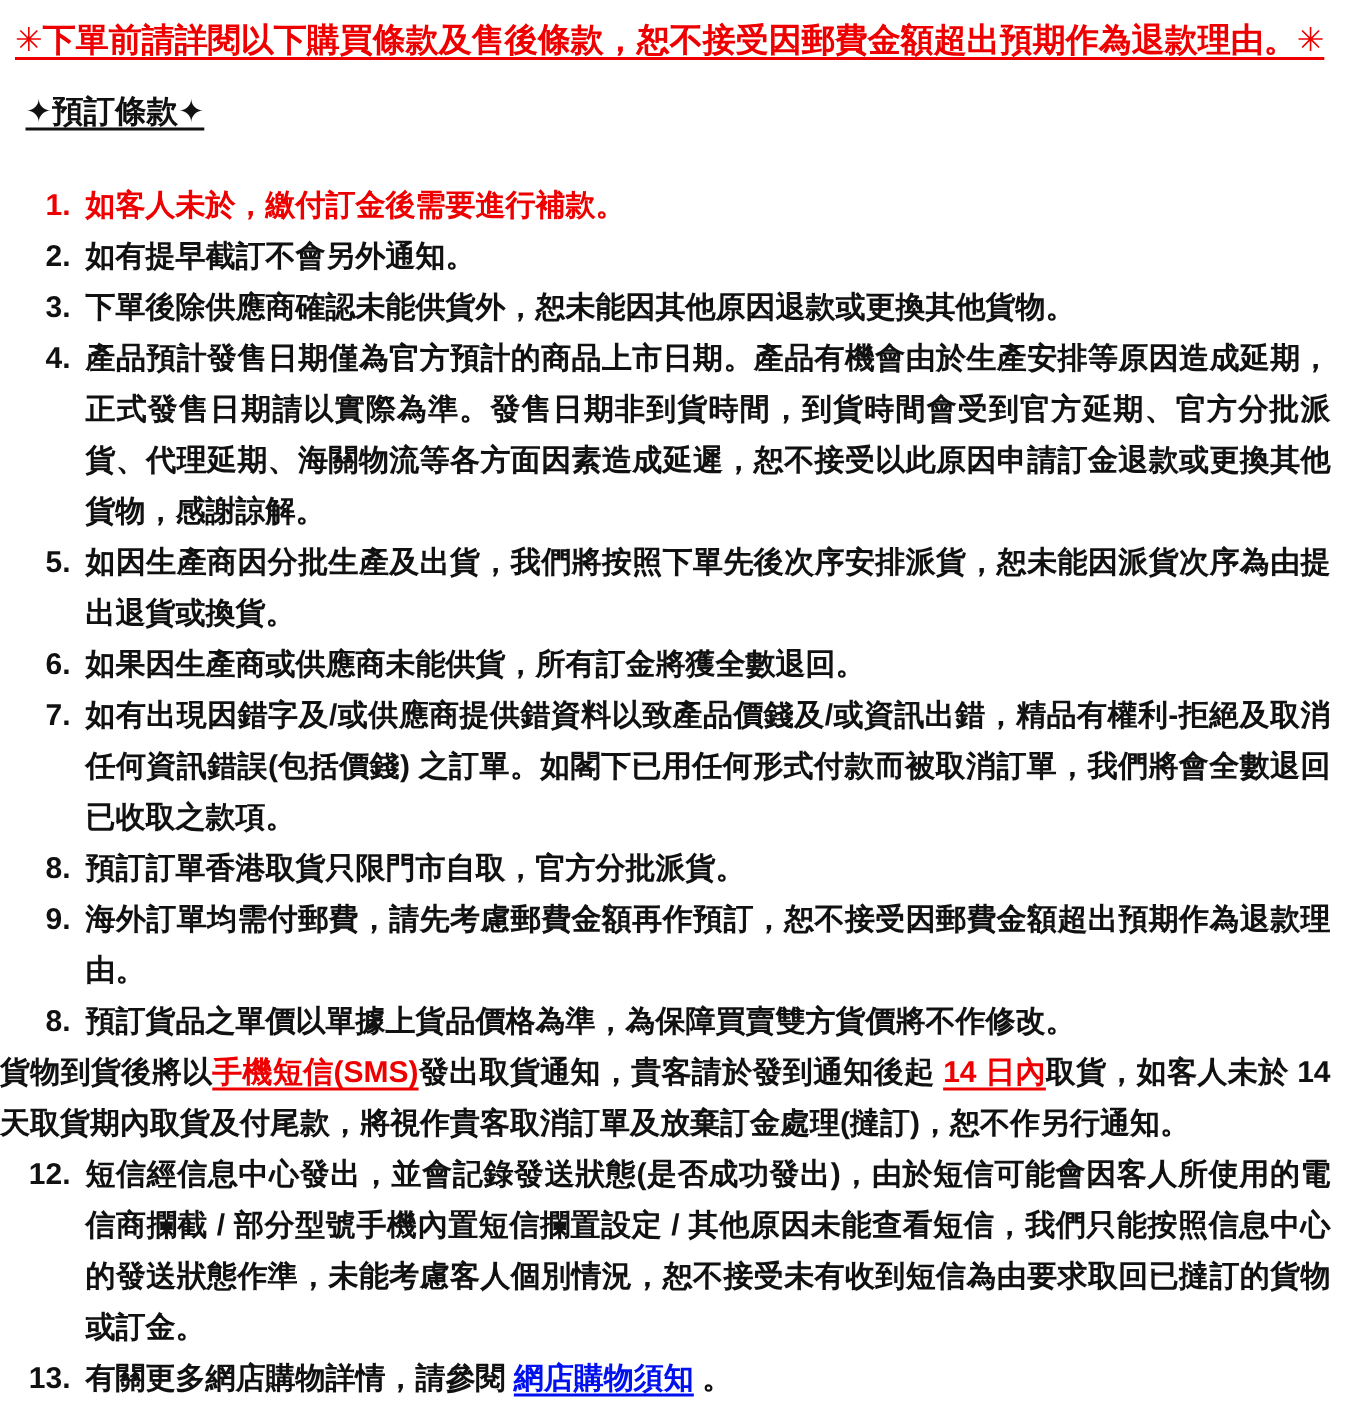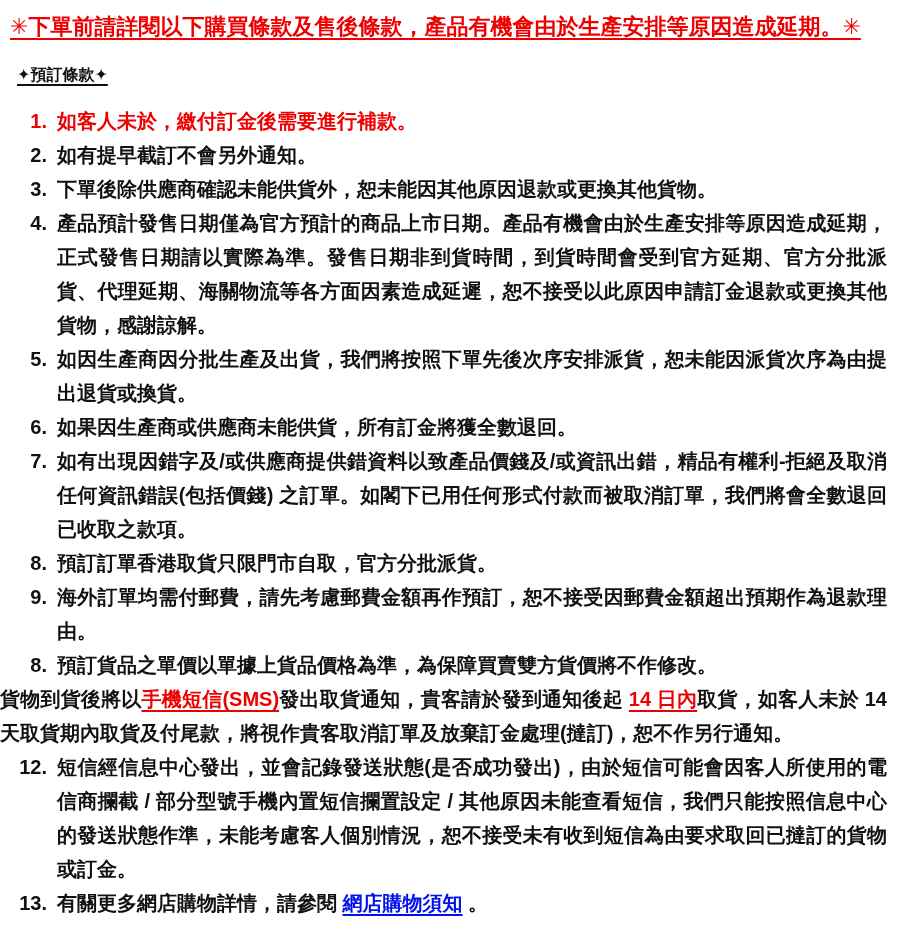--- a/index.html
+++ b/index.html
@@ -12,22 +12,22 @@
   .header{
     margin:0 18px 0 10px;
     font-size:22px;line-height:30px;
     color:#ee0000;
     text-decoration:underline;
     text-decoration-thickness:2px;
     text-underline-offset:4px;
     white-space:nowrap;
   }
   .section-title{
-    margin:18px 0 0 17px;
-    font-size:16px;line-height:30px;
+    margin:18px 0 16px 17px;
+    font-size:21px;line-height:30px;
     color:#111111;
     text-decoration:underline;
     text-decoration-thickness:2px;
     text-underline-offset:4px;
     display:inline-block;
   }
   .terms{
     margin-top:14px;
     padding-right:26px;
   }
@@ -57,21 +57,21 @@
     color:#0011ee;
     text-decoration:underline;
     text-decoration-thickness:2px;
     text-underline-offset:4px;
     cursor:pointer;
   }
 </style>
 </head>
 <body>
 
-<div class="header">✳下單前請詳閱以下購買條款及售後條款，產品有機會由於生產安排等原因造成延期。✳</div>
+<div class="header">✳下單前請詳閱以下購買條款及售後條款，恕不接受因郵費金額超出預期作為退款理由。✳</div>
 
 <div>
   <div class="section-title">✦預訂條款✦</div>
 </div>
 
 <div class="terms" id="terms-list">
     <div class="term red">
       <span class="num">1.</span>
       <span class="txt"><span class="">如客人未於，繳付訂金後需要進行補款。</span></span>
     </div>

